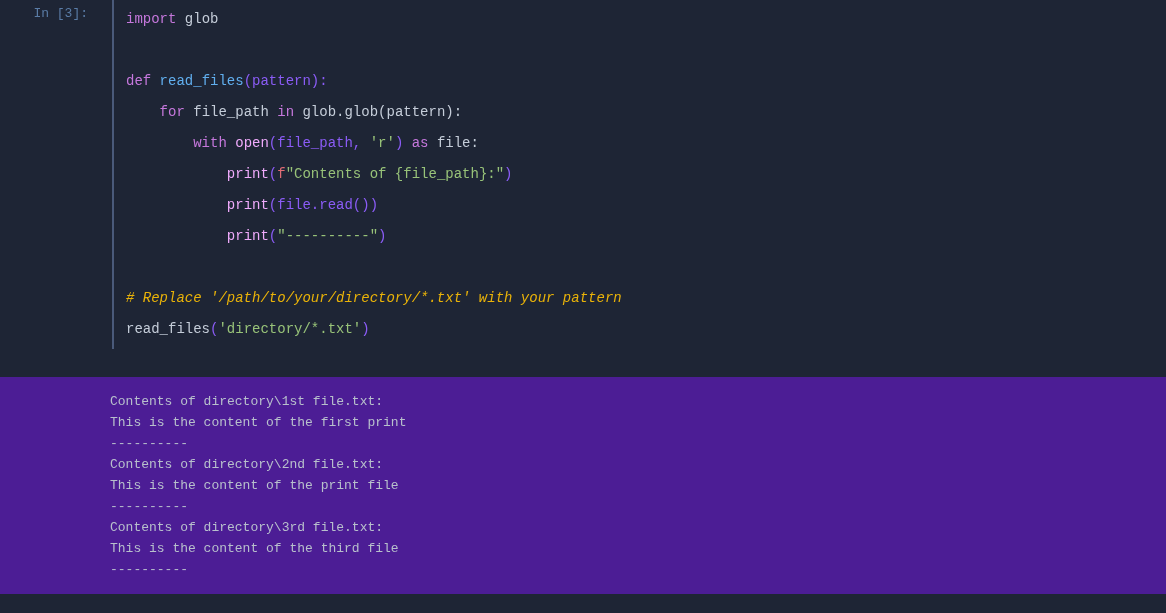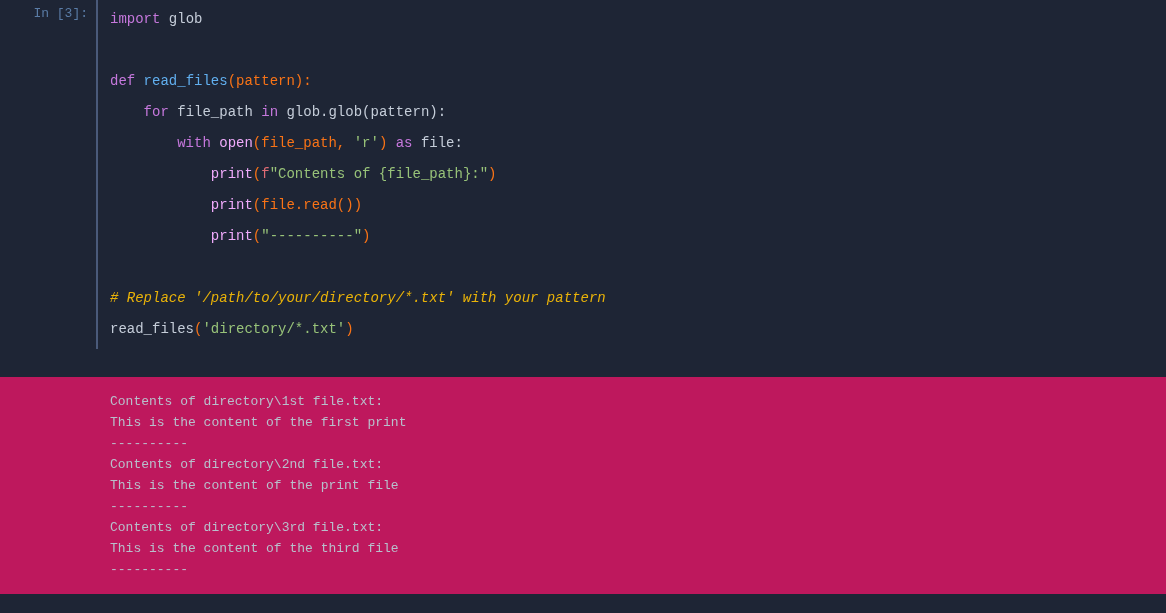--- a/index.html
+++ b/index.html
@@ -24,36 +24,37 @@
     text-align: right;
     padding: 6px 8px 0 0;
     color: #5a7ca6;
     font-size: 13px;
     flex-shrink: 0;
   }
   .code-wrapper {
     border-left: 2px solid #4a5a7a;
     padding: 4px 0 4px 12px;
     flex: 1;
+    margin-left: 16px;
   }
   .code-line {
     line-height: 31px;
     white-space: pre;
     color: #c5cdd9;
   }
   .kw { color: #c678dd; }        
   .fn { color: #61afef; }        
   .builtin { color: #f0abfc; }   
   .str { color: #98c379; }       
   .fstr-prefix { color: #e06c75; } 
   .comment { color: #eab308; font-style: italic; }
-  .paren { color: #f97316; }
+  .paren { color: #8b5cf6; }
   .name { color: #c5cdd9; }
   .output-area {
-    background: #be185d;
+    background: #4c1d95;
     padding: 14px 0 14px 110px;
     margin-top: 28px;
   }
   .output-line {
     color: #b8c0cc;
     font-size: 13px;
     line-height: 21px;
     white-space: pre;
   }
 </style>

